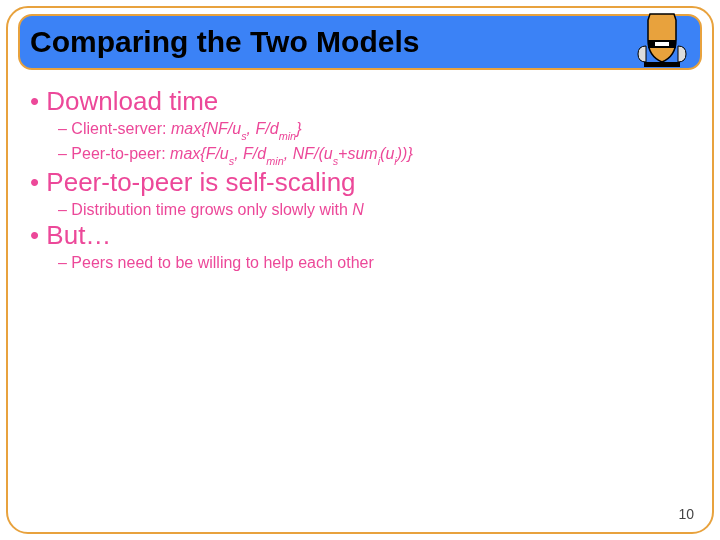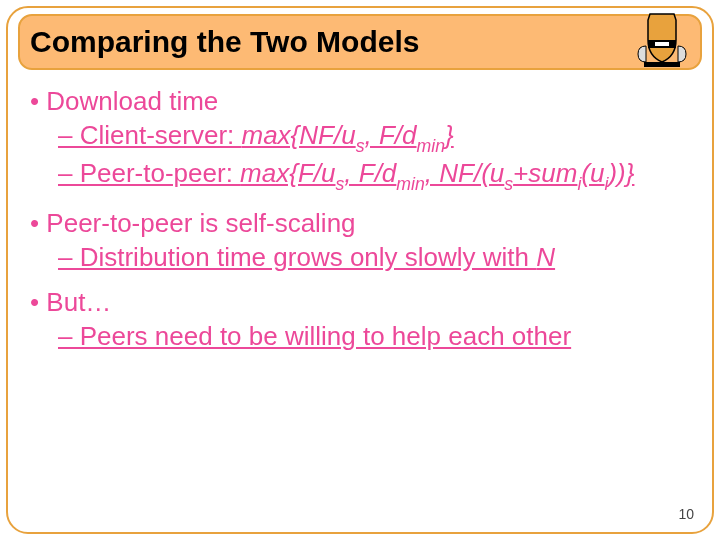--- a/index.html
+++ b/index.html
@@ -18,21 +18,21 @@
     border-radius: 22px;
   }
   .title-box {
     position: absolute;
     top: 14px;
     left: 18px;
     right: 18px;
     height: 56px;
     border: 2px solid #e8a23d;
     border-radius: 14px;
-    background: #fdba74;
+    background: #3b82f6;
     display: flex;
     align-items: center;
     padding-left: 10px;
   }
   .title-text {
     font-size: 30px;
     font-weight: bold;
     color: #000;
   }
   .crest {
@@ -46,30 +46,28 @@
   .content {
     position: absolute;
     top: 86px;
     left: 30px;
     right: 30px;
     bottom: 20px;
     color: #ec4899;
   }
   .bullet {
     font-size: 26px;
-    margin-top: 14px;
     margin-bottom: 2px;
   }
   .bullet:first-child { margin-top: 0; }
   .sub {
-    font-size: 26px;
+    font-size: 16px;
     margin-left: 28px;
     margin-top: 2px;
     line-height: 1.25;
-    text-decoration: underline;
   }
   .subscript {
     font-size: 0.68em;
     font-style: italic;
     vertical-align: sub;
     position: relative;
     top: 2px;
   }
   .slide-num {
     position: absolute;

